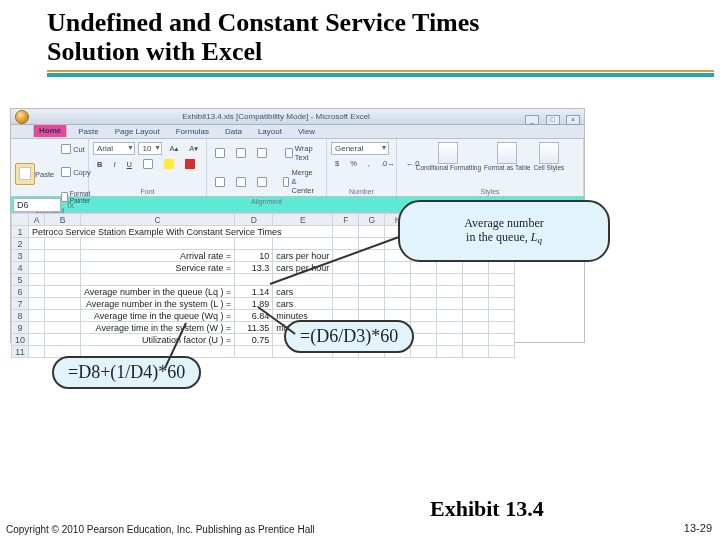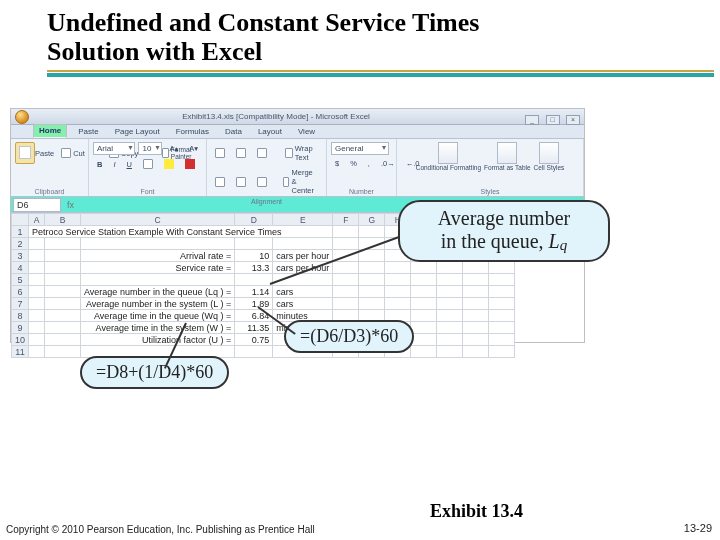--- a/index.html
+++ b/index.html
@@ -44,21 +44,21 @@
     font-size:7px; line-height:8px; text-align:center; color:#556;
   }
   
   .xl-tabs {
     height: 14px; background:#dfe7f2; border-bottom:1px solid #b7c1d0;
     display:flex; align-items:flex-end; gap:6px; padding-left:22px;
     font-size:8px; color:#3a4a63;
   }
   .xl-tabs .tab { padding:1px 5px 2px; }
   .xl-tabs .tab.active {
-    background:#86efac; border:1px solid #b7c1d0; border-bottom:1px solid #eef3fa;
+    background:#ec4899; border:1px solid #b7c1d0; border-bottom:1px solid #eef3fa;
     border-radius:2px 2px 0 0; color:#1f3a66; font-weight:bold;
   }
   
   .xl-ribbon {
     height: 58px; background:#eef3fa; border-bottom:1px solid #b7c1d0;
     display:flex; font-size:7.5px; color:#3a4a63;
   }
   .rgrp {
     border-right:1px solid #cdd6e3; padding:3px 4px 1px 4px;
     display:flex; flex-direction:column; justify-content:space-between;
@@ -132,34 +132,34 @@
   .colC{width:142px;} .colD{width:38px;} .colE{width:60px;}
   .colRest{width:26px;}
   
   .callout {
     position:absolute; border:2px solid #333; border-radius:22px;
     background:#e1f4fb; color:#222;
     font-family:"Times New Roman",Times,serif;
     display:flex; align-items:center; justify-content:center; text-align:center;
     padding:4px 14px;
   }
-  .call-lg { font-size:20px; line-height:1.15; }
+  .call-lg { font-size:12px; line-height:1.15; }
   .call-sm { font-size:18px; }
   .sub-i { font-style:italic; font-size:0.75em; vertical-align:-2px; }
   .lead {
     position:absolute; background:#333; height:2px; transform-origin:left center;
   }
   
   .footer-left {
     position:absolute; left:6px; bottom:4px; width:370px;
     font-family:Arial, sans-serif; font-size:10px; color:#222; line-height:1.2;
   }
   .exhibit {
     position:absolute; left:430px; bottom:18px;
-    font-size:18px; font-weight:bold;
+    font-size:22px; font-weight:bold;
   }
   .pagenum {
     position:absolute; right:8px; bottom:6px;
     font-family:Arial, sans-serif; font-size:11px; color:#222;
   }
 </style>
 </head>
 <body>
 <div class="slide">
 
@@ -193,21 +193,21 @@
       <span class="tab">View</span>
     </div>
 
     <div class="xl-ribbon">
       <div class="rgrp" style="width:78px;">
         <div class="rg-row">
           <div style="display:flex;flex-direction:row;align-items:center;">
             <span class="paste-ic"></span>
             <span>Paste</span>
           </div>
-          <div style="display:flex;flex-direction:row;gap:16px;">
+          <div style="display:flex;flex-direction:column;gap:9px;">
             <span class="btn">
                 <span class="ic"></span>
                 <span>Cut</span>
               </span>
             <span class="btn">
                 <span class="ic"></span>
                 <span>Copy</span>
               </span>
             <span class="btn">
                 <span class="ic"></span>
@@ -529,21 +529,21 @@
       <span>in the queue, </span><span style="font-style:italic;">L</span><span class="sub-i">q</span>
     </div>
   </div>
   <div class="lead" style="left:270px; top:283px; width:138px; transform:rotate(-20deg);"></div>
 
   <div class="callout call-sm" style="left:284px; top:320px;">
     <span>=(D6/D3)*60</span>
   </div>
   <div class="lead" style="left:258px; top:306px; width:46px; transform:rotate(36deg);"></div>
 
-  <div class="callout call-sm" style="left:80px; top:356px;">
+  <div class="callout call-sm" style="left:52px; top:356px;">
     <span>=D8+(1/D4)*60</span>
   </div>
   <div class="lead" style="left:186px; top:322px; width:50px; transform:rotate(115deg);"></div>
 
   <div class="footer-left">Copyright © 2010 Pearson Education, Inc. Publishing as Prentice Hall</div>
   <div class="exhibit">Exhibit 13.4</div>
   <div class="pagenum">13-29</div>
 
 </div>
 

